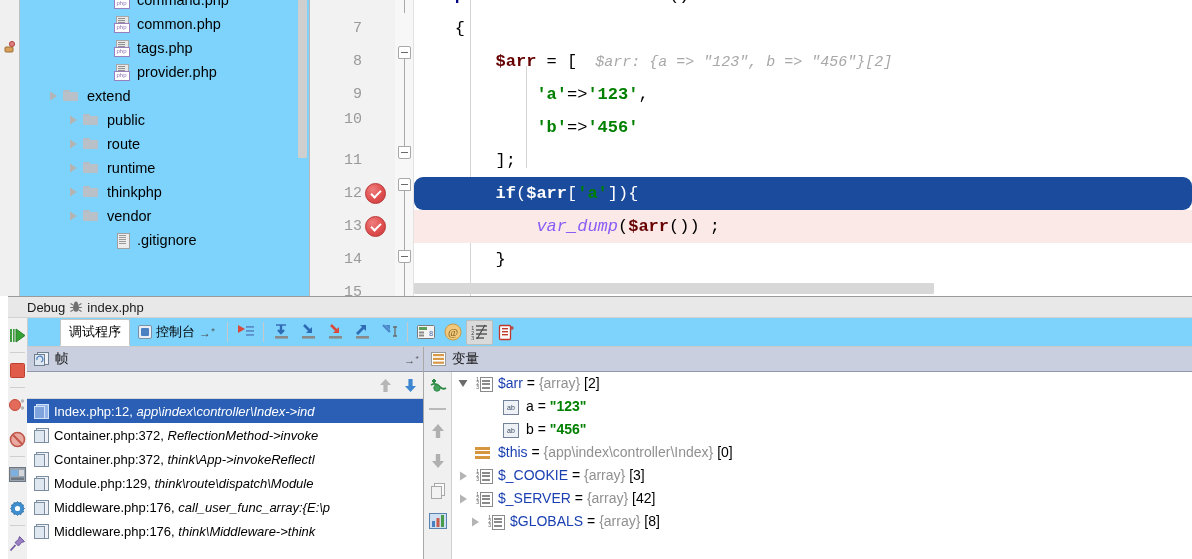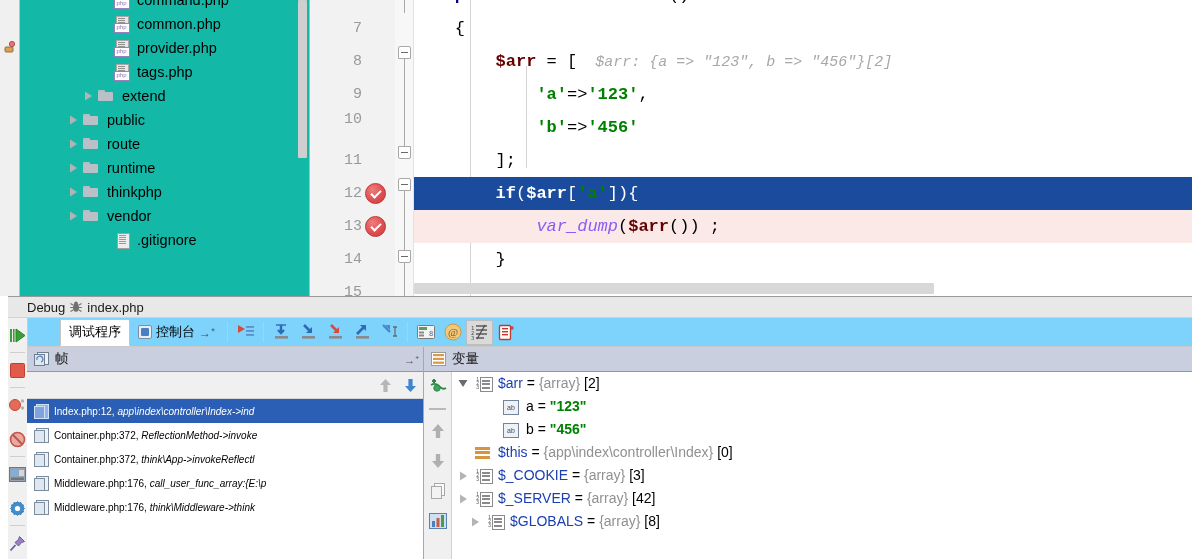--- a/index.html
+++ b/index.html
@@ -35,21 +35,21 @@
   .vtab-icon {
     position: absolute;
     left: 3px; top: 40px;
     width: 13px; height: 13px;
   }
 
   
   #project-tree {
     flex: 0 0 289px;
     width: 289px; height: 296px;
-    background: #14b8a6;
+    background: #7dd3fc;
     border-right: 1px solid #b8b8b8;
     position: relative;
     overflow: hidden;
     text-decoration: underline;
   }
   .tree-row {
     height: 24px;
     display: flex;
     align-items: center;
     padding-left: 0;
@@ -219,21 +219,21 @@
     position: absolute;
     left: 0; right: 0;
     height: 33px;
     line-height: 33px;
     font-family: "Liberation Mono", monospace;
     font-size: 17px;
     white-space: pre;
     color: #000000;
   }
   .code-text { padding-left: 0; }
-  .hl-current { background: #1a4b9c; color: #ffffff; }
+  .hl-current { background: #1a4b9c; color: #ffffff; border-radius: 9px; }
   .hl-exec { background: #fbe9e7; }
   .indent-guide {
     position: absolute;
     width: 1px;
     background: #d4d4d4;
   }
   
   .kw   { color: #000080; font-weight: bold; }
   .var  { color: #660000; font-weight: bold; }
   .str  { color: #008000; font-weight: bold; }
@@ -356,21 +356,21 @@
     display: flex; align-items: center; justify-content: flex-end;
     padding-right: 6px;
     gap: 12px;
     box-sizing: border-box;
   }
   .frame-row {
     height: 24px;
     display: flex; align-items: center;
     padding-left: 6px;
     white-space: nowrap;
-    font-size: 10px;
+    font-size: 13px;
     overflow: hidden;
   }
   .frame-row.selected { background: #2a5fb5; color: #ffffff; }
   .frame-ico {
     width: 16px; height: 16px;
     flex: 0 0 16px;
     margin-right: 5px;
     position: relative;
   }
   .frame-ico .r1 {
@@ -519,33 +519,33 @@
           <span class="tree-label">common.php</span>
         </div>
         <div class="tree-row" style="padding-left: 92px;">
           <span class="tree-icon">
             <span class="php-ico">
               <span class="sheet"></span>
               <span class="lines"></span>
               <span class="badge">php</span>
             </span>
           </span>
-          <span class="tree-label">provider.php</span>
+          <span class="tree-label">tags.php</span>
         </div>
         <div class="tree-row" style="padding-left: 92px;">
           <span class="tree-icon">
             <span class="php-ico">
               <span class="sheet"></span>
               <span class="lines"></span>
               <span class="badge">php</span>
             </span>
           </span>
-          <span class="tree-label">tags.php</span>
-        </div>
-        <div class="tree-row" style="padding-left: 24px; margin-left: 35px;">
+          <span class="tree-label">provider.php</span>
+        </div>
+        <div class="tree-row" style="padding-left: 24px;">
           <span class="tree-arrow">
             <svg width="9" height="10" viewBox="0 0 9 10">
               <path d="M1 0.5 L8 5 L1 9.5 Z" fill="#b4b4b4"></path>
             </svg>
           </span>
           <span class="tree-icon">
             <span class="folder-ico">
               <span class="tab"></span>
               <span class="body"></span>
             </span>
@@ -900,20 +900,29 @@
           <span class="fr-ctx">ReflectionMethod-&gt;invoke</span>
         </div>
         <div class="frame-row">
           <span class="frame-ico">
             <span class="r1"></span>
             <span class="r2"></span>
           </span>
           <span class="fr-file">Container.php:372,</span>
           <span>&nbsp;</span>
           <span class="fr-ctx">think\App-&gt;invokeReflectl</span>
+        </div>
+        <div class="frame-row">
+          <span class="frame-ico">
+            <span class="r1"></span>
+            <span class="r2"></span>
+          </span>
+          <span class="fr-file">Module.php:129,</span>
+          <span>&nbsp;</span>
+          <span class="fr-ctx">think\route\dispatch\Module</span>
         </div>
         <div class="frame-row">
           <span class="frame-ico">
             <span class="r1"></span>
             <span class="r2"></span>
           </span>
           <span class="fr-file">Middleware.php:176,</span>
           <span>&nbsp;</span>
           <span class="fr-ctx">call_user_func_array:{E:\p</span>
         </div>

